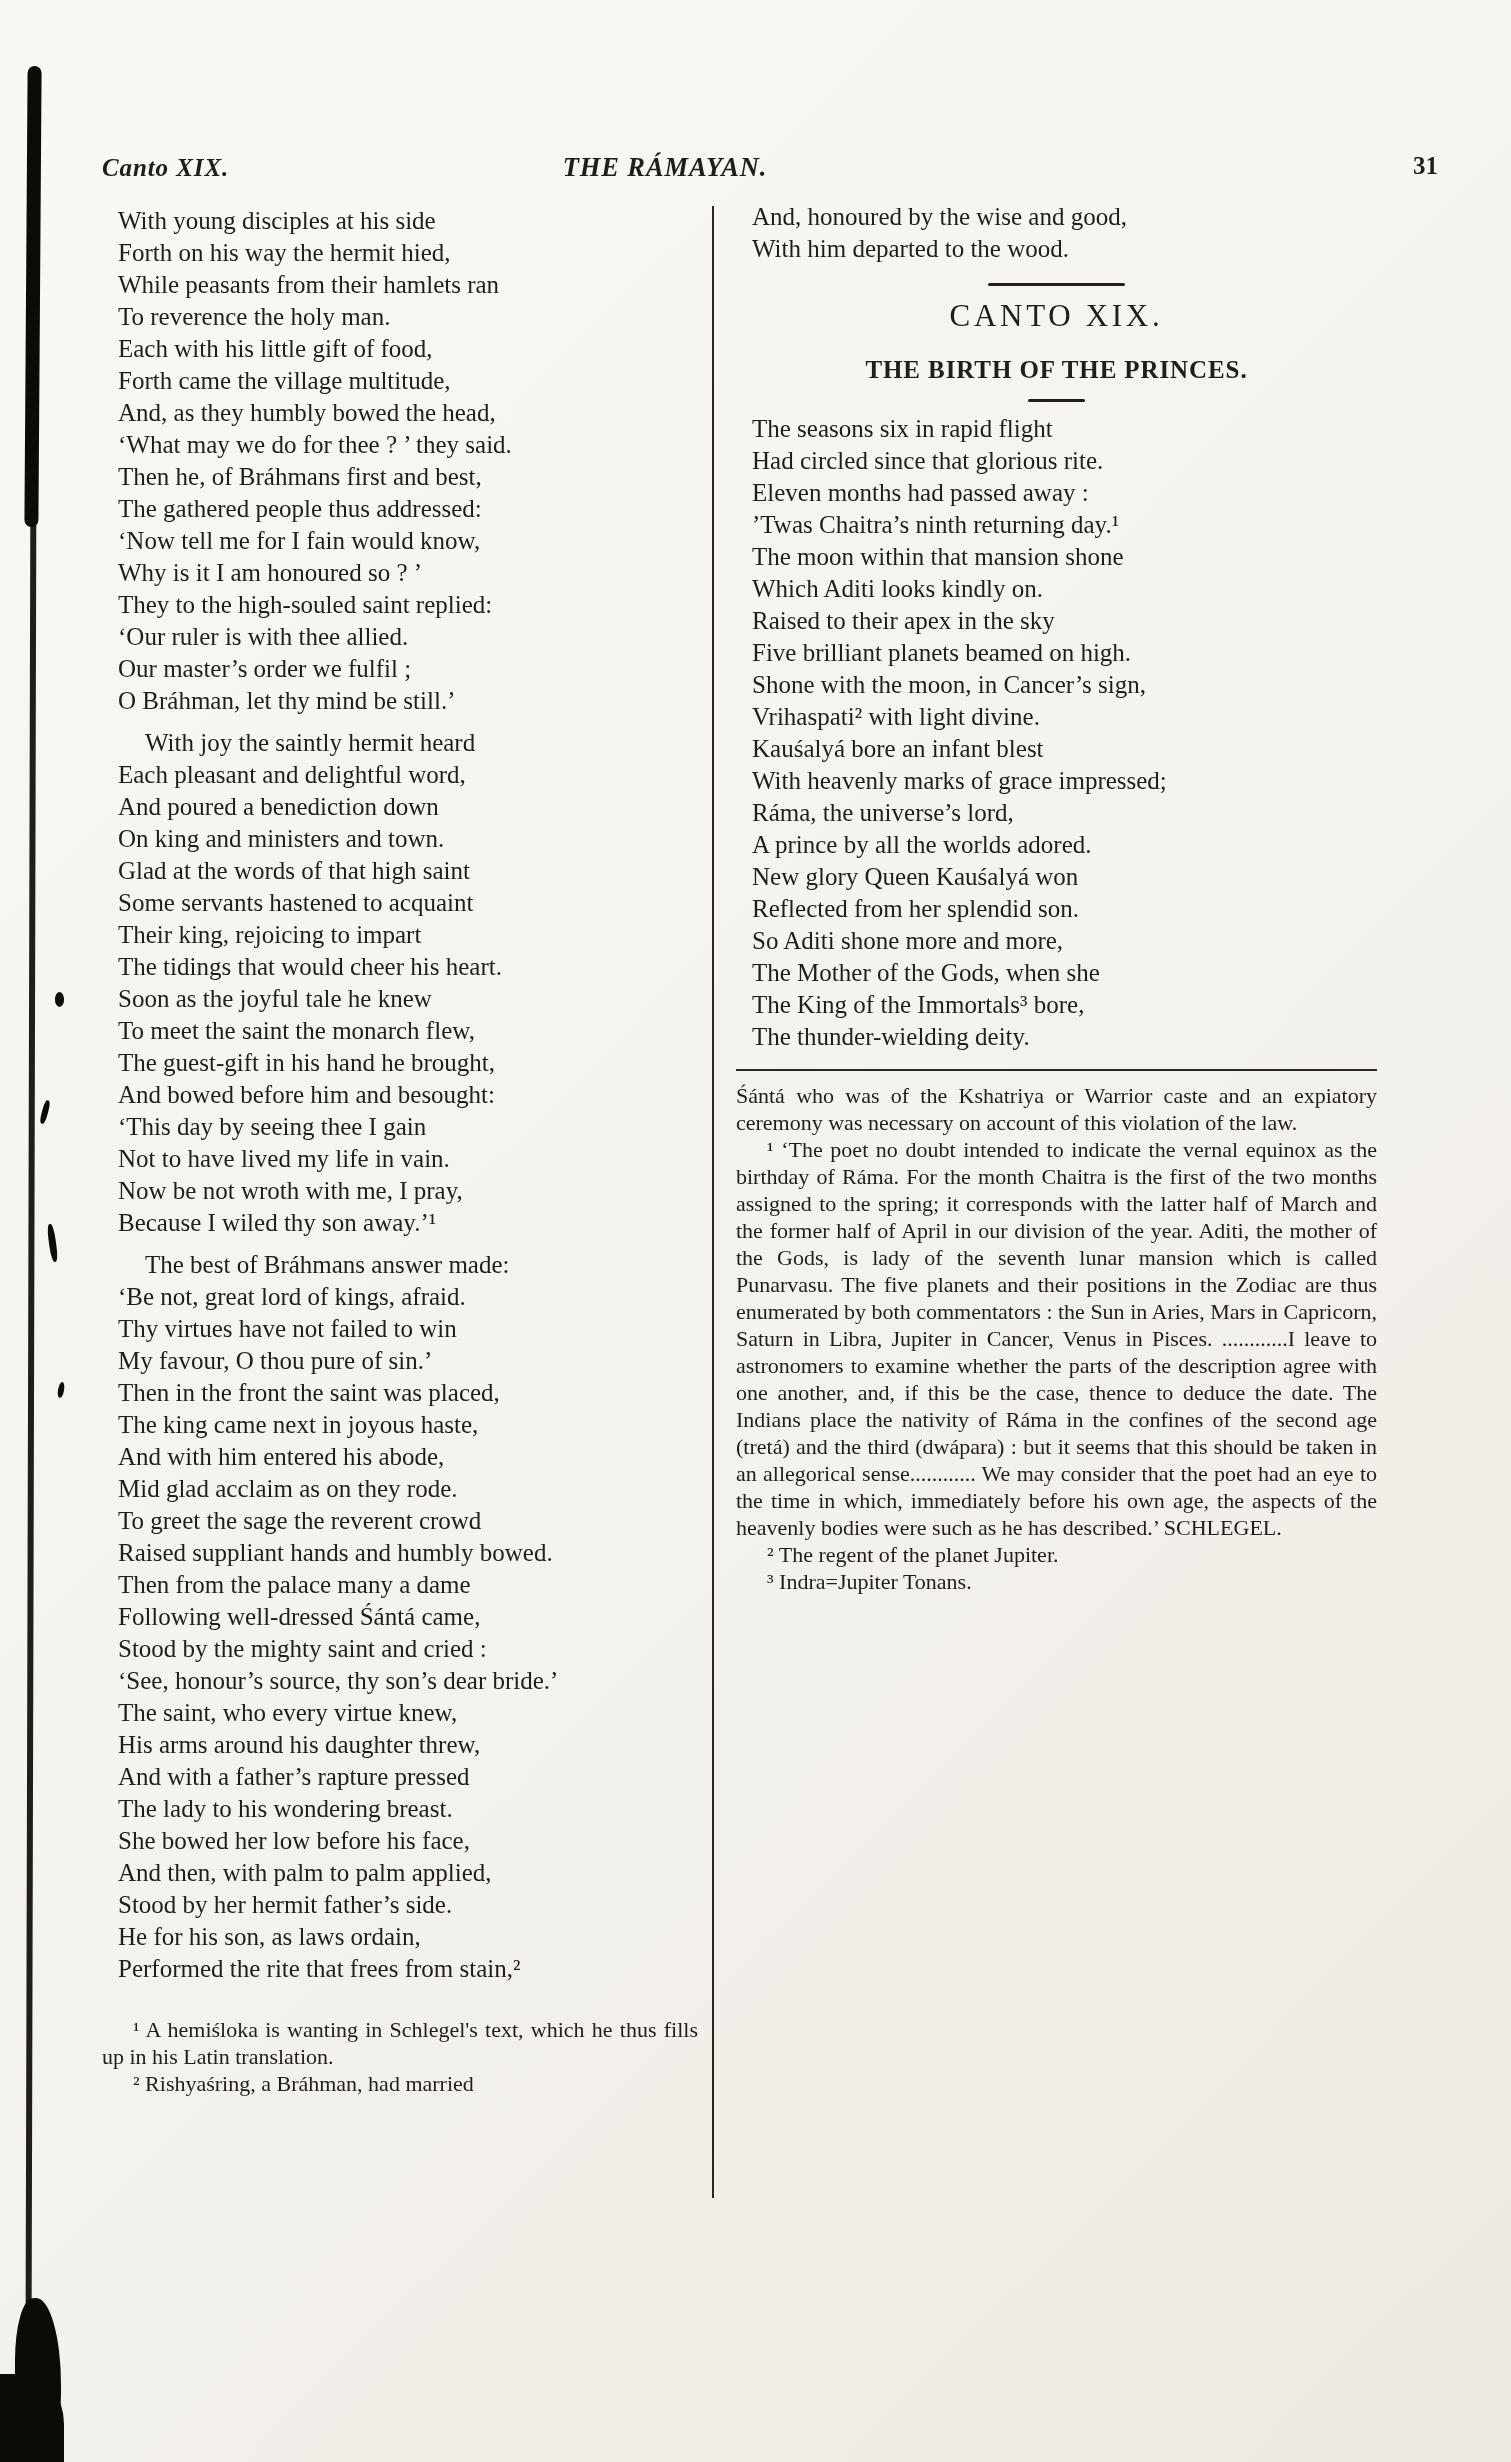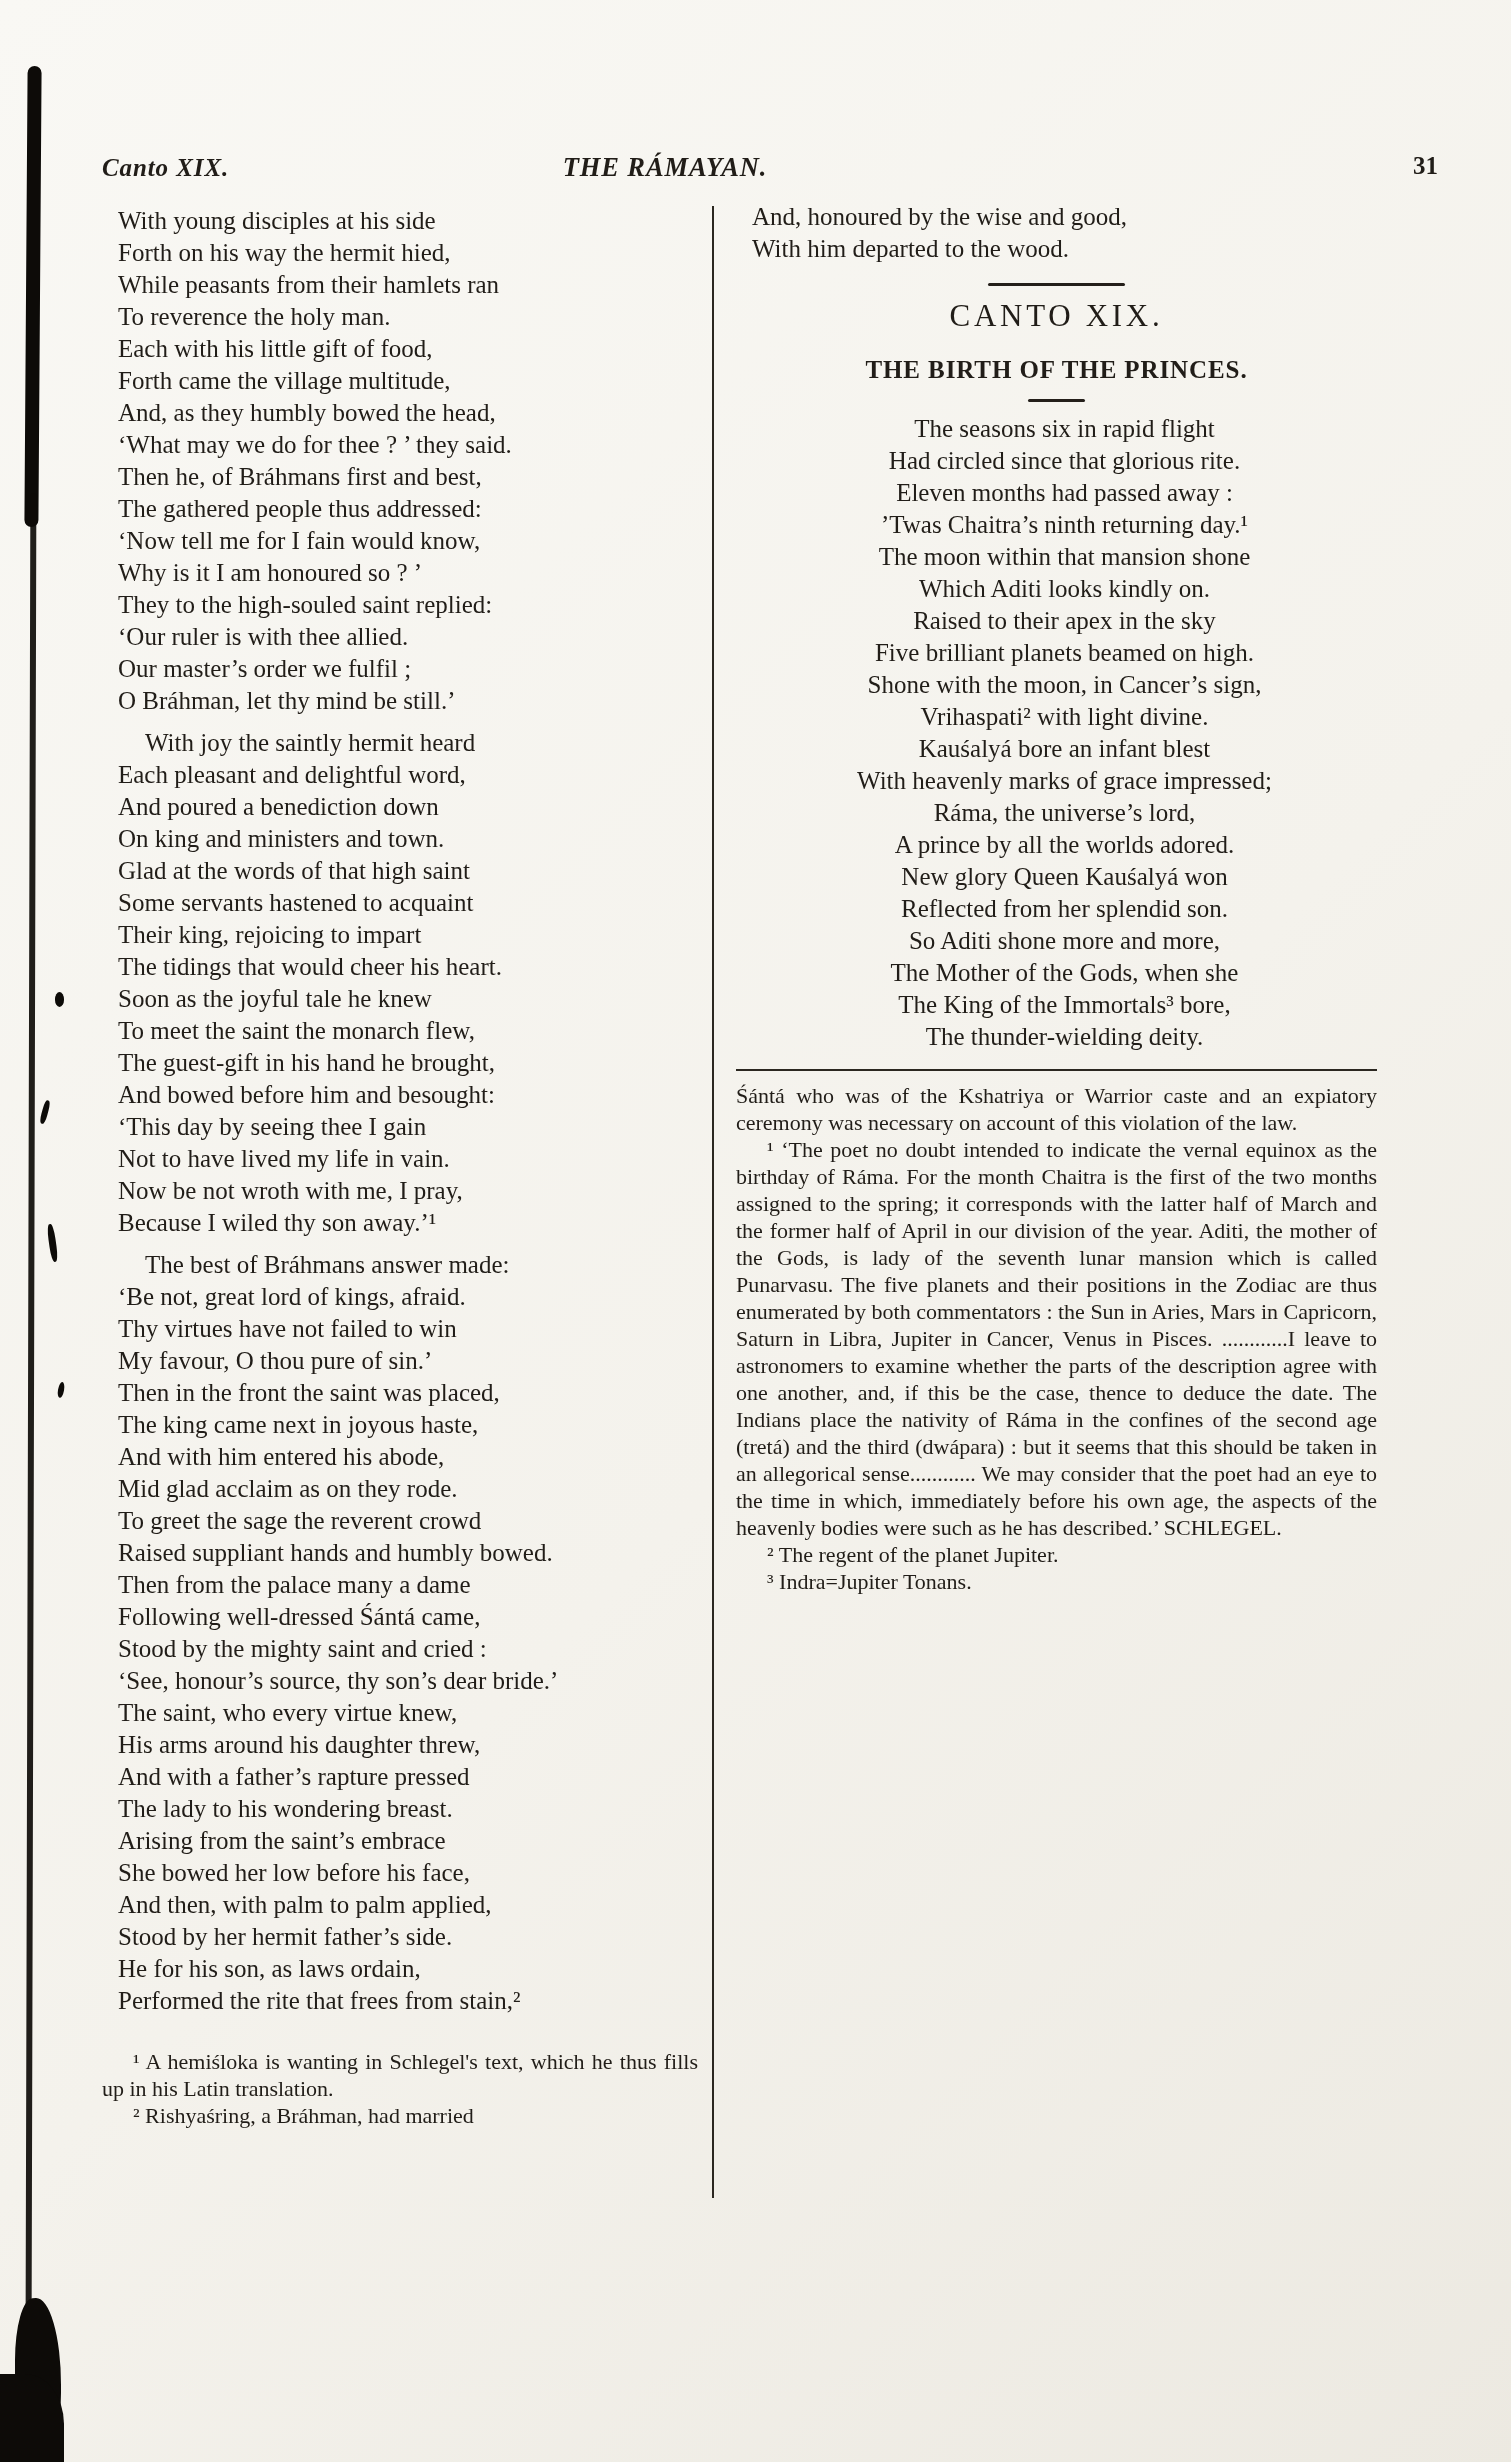--- a/index.html
+++ b/index.html
@@ -37,21 +37,21 @@
 
   .stanza{font-size:25px;line-height:32px;margin-left:16px;}
   .stanza .line{white-space:nowrap;}
   .stanza + .stanza{margin-top:10px;}
   .indent-first .line:first-child{padding-left:27px;}
 
   .ornament-rule{width:137px;height:2.7px;background:#241f1a;margin:18px auto 12.8px;border-radius:1.8px;}
   .ornament-rule.small{width:57px;margin:14.6px auto 11px;}
   .canto-heading{margin:3.7px 0 0;text-align:center;font-size:31px;font-weight:normal;letter-spacing:3.7px;}
   .canto-subheading{margin:22px 0 5px;text-align:center;font-size:25px;font-weight:bold;letter-spacing:0.9px;}
-  .col-right .stanza.main{margin-top:9px;text-align:center;}
+  .col-right .stanza.main{margin-top:9px;}
 
   .footnote-rule{height:1.8px;background:#2b2720;margin:16.4px 0 11px;width:100%;}
 
   .footnotes{font-size:22px;line-height:27px;text-align:justify;}
   .footnotes p{margin:0;}
   .col-left .footnotes{margin-top:31px;}
   .footnotes.indent-all p{text-indent:31px;}
   .footnotes p + p{text-indent:31px;}
 </style>
 </head>
@@ -127,21 +127,20 @@
         <div class="line">To greet the sage the reverent crowd</div>
         <div class="line">Raised suppliant hands and humbly bowed.</div>
         <div class="line">Then from the palace many a dame</div>
         <div class="line">Following well-dressed Śántá came,</div>
         <div class="line">Stood by the mighty saint and cried :</div>
         <div class="line">‘See, honour’s source, thy son’s dear bride.’</div>
         <div class="line">The saint, who every virtue knew,</div>
         <div class="line">His arms around his daughter threw,</div>
         <div class="line">And with a father’s rapture pressed</div>
         <div class="line">The lady to his wondering breast.</div>
-        <div class="line">Arising from the saint’s embrace</div>
         <div class="line">She bowed her low before his face,</div>
         <div class="line">And then, with palm to palm applied,</div>
         <div class="line">Stood by her hermit father’s side.</div>
         <div class="line">He for his son, as laws ordain,</div>
         <div class="line">Performed the rite that frees from stain,²</div>
       </div>
     <div class="footnotes indent-all">
       <p class="footnote">¹ A hemiśloka is wanting in Schlegel's text, which he thus fills up in his Latin translation.</p>
       <p class="footnote">² Rishyaśring, a Bráhman, had married</p>
     </div>

